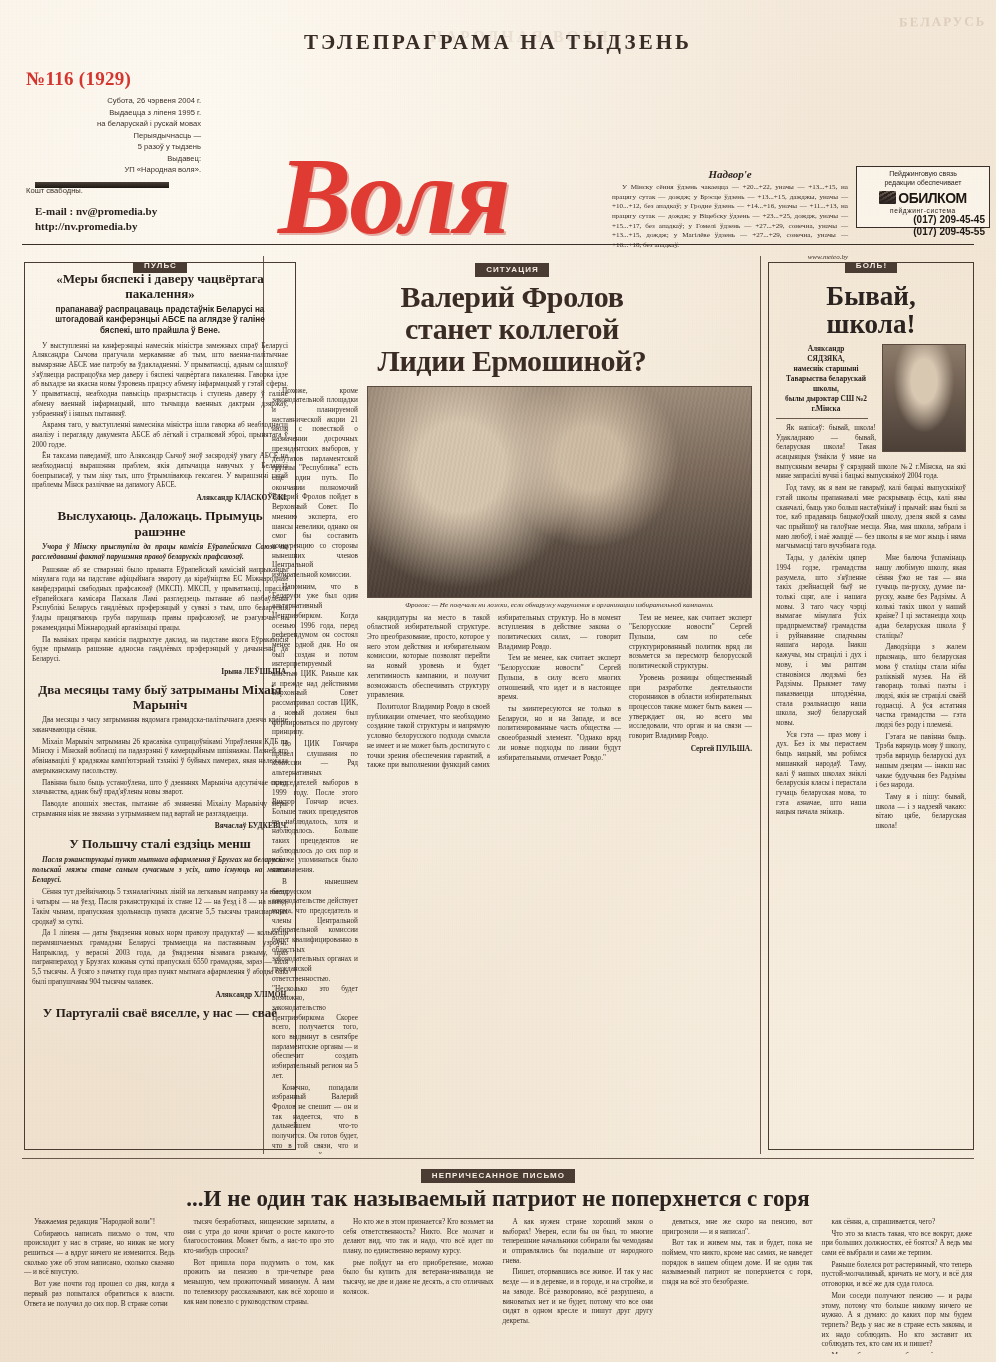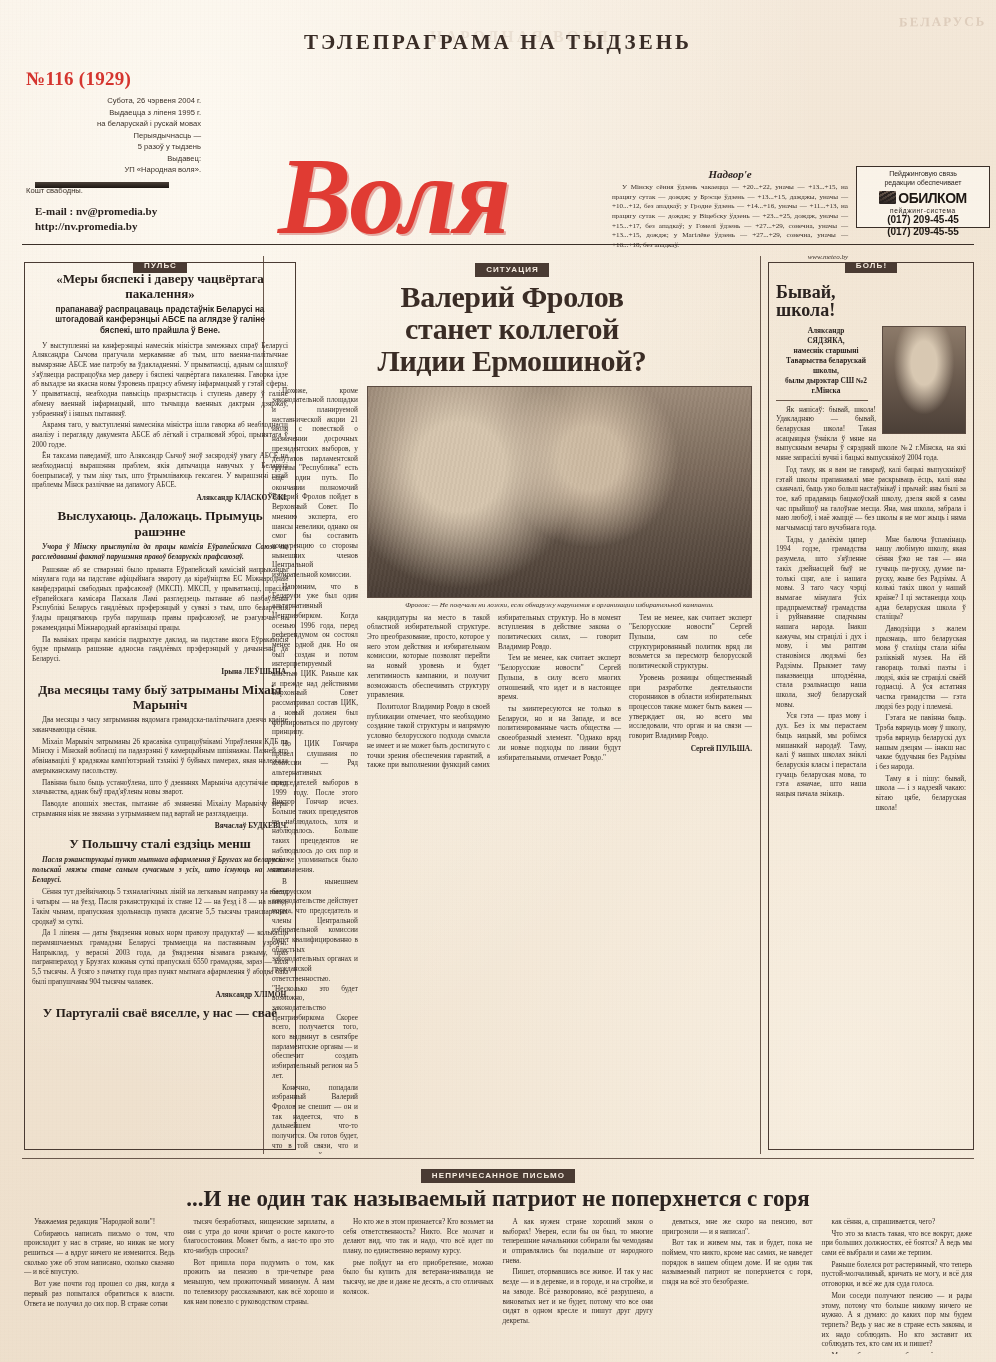--- a/index.html
+++ b/index.html
@@ -105,21 +105,21 @@
     display:flex;align-items:center;justify-content:center;gap:2px;
     margin:2px 0 0 0;font-weight:bold;font-size:14px;letter-spacing:-.5px;color:#1d1713;
   }
   .ad .brand .mark{
     width:17px;height:13px;background:
       repeating-linear-gradient(-30deg,#2a2320 0 2px,transparent 2px 4px),
       linear-gradient(180deg,#6d5c50,#2a2320);
     display:inline-block;border-radius:1px;
   }
   .ad .sys{font-size:6.6px;letter-spacing:.6px;color:#2a2320;margin-top:1px;}
-  .ad .phone{font-weight:bold;font-size:10px;color:#1d1713;line-height:1.22;}
+  .ad .phone{font-weight:bold;font-size:10px;color:#1d1713;line-height:1.22;text-align:right;}
 
   
   .hr-main{
     position:absolute;left:22px;right:22px;top:244px;height:1.4px;background:#3a2f28;
   }
   .hr-thin{position:absolute;height:1px;background:#6a584c;}
   .vr{position:absolute;width:1px;background:#6a584c;}
 
   .seclabel{
     display:inline-block;background:#4a3b33;color:#f6ece0;
@@ -175,22 +175,22 @@
     background:
       repeating-linear-gradient(100deg, rgba(255,255,255,.05) 0 2px, rgba(0,0,0,.05) 2px 4px);
     opacity:.55;
   }
   .caption{
     font-style:italic;font-size:7.1px;text-align:center;margin:3px 0 4px 0;color:#332a25;
   }
 
   
   .bolhead{
-    font-family:"Liberation Serif",serif;font-weight:bold;
-    font-size:18px;line-height:1.02;color:#2b2320;margin:4px 0 6px 0;
+    text-align:center;font-family:"Liberation Serif",serif;font-weight:bold;
+    font-size:27px;line-height:1.02;color:#2b2320;margin:4px 0 6px 0;
   }
   .author-block{
     font-family:"Liberation Serif",serif;font-weight:bold;font-size:7.4px;
     line-height:1.35;text-align:center;color:#2a2320;
   }
   .portrait{
     width:84px;height:108px;box-sizing:border-box;border:1px solid #5a4a40;
     background:
       radial-gradient(ellipse at 50% 34%, #d8c8b2 0 22%, rgba(0,0,0,0) 52%),
       linear-gradient(180deg,#8c7a69 0%,#6d5d50 45%,#4b3f37 100%);

